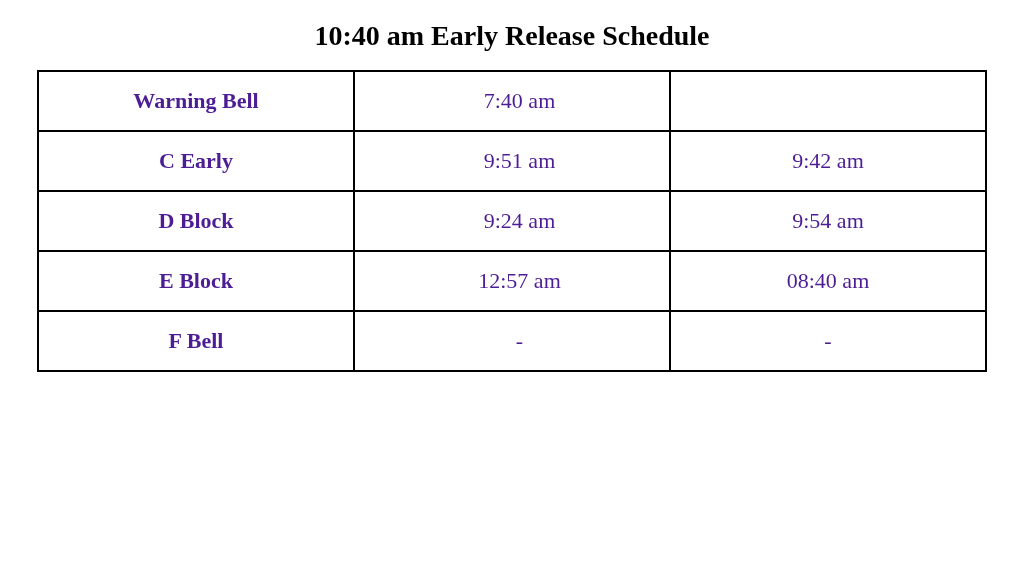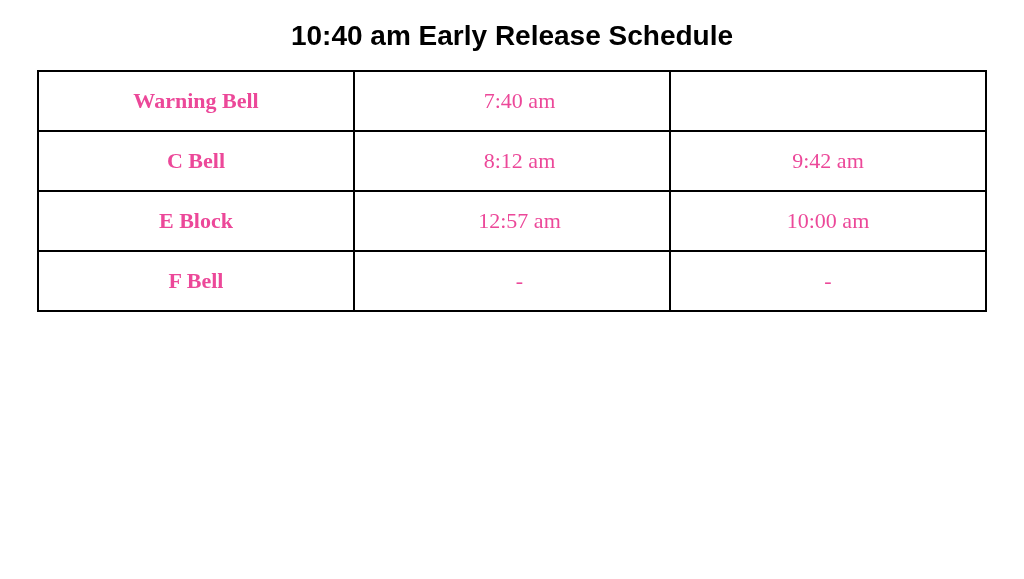--- a/index.html
+++ b/index.html
@@ -18,37 +18,37 @@
       align-items: center;
       justify-content: flex-start;
       padding: 20px 40px;
     }
 
     h1 {
       font-size: 28px;
       font-weight: bold;
       text-align: center;
       margin-bottom: 18px;
-      font-family: Liberation Sans, sans-serif;
+      font-family: Liberation Serif, serif;
       color: #000000;
     }
 
     table {
       width: 950px;
       border-collapse: collapse;
       border: 2px solid #000000;
     }
 
     td {
       border: 2px solid #000000;
       padding: 16px 20px;
       text-align: center;
       font-size: 22px;
       font-family: Georgia, 'Times New Roman', serif;
-      color: #ec4899;
+      color: #4c1d95;
     }
 
     td:first-child {
       font-weight: bold;
       width: 33%;
     }
 
     td:nth-child(2) {
       width: 33%;
       padding-left: 35px;
@@ -64,28 +64,33 @@
 <h1>10:40 am Early Release Schedule</h1>
 
 <table>
   <tbody id="table-body">
   <tr>
         <td>Warning Bell</td>
         <td>7:40 am</td>
         <td></td>
       </tr>
       <tr>
-        <td>C Bell</td>
-        <td>8:12 am</td>
+        <td>C Early</td>
+        <td>9:51 am</td>
         <td>9:42 am</td>
+      </tr>
+      <tr>
+        <td>D Block</td>
+        <td>9:24 am</td>
+        <td>9:54 am</td>
       </tr>
       <tr>
         <td>E Block</td>
         <td>12:57 am</td>
-        <td>10:00 am</td>
+        <td>08:40 am</td>
       </tr>
       <tr>
         <td>F Bell</td>
         <td>-</td>
         <td>-</td>
       </tr>
     </tbody>
 </table>
 
 </body></html>

